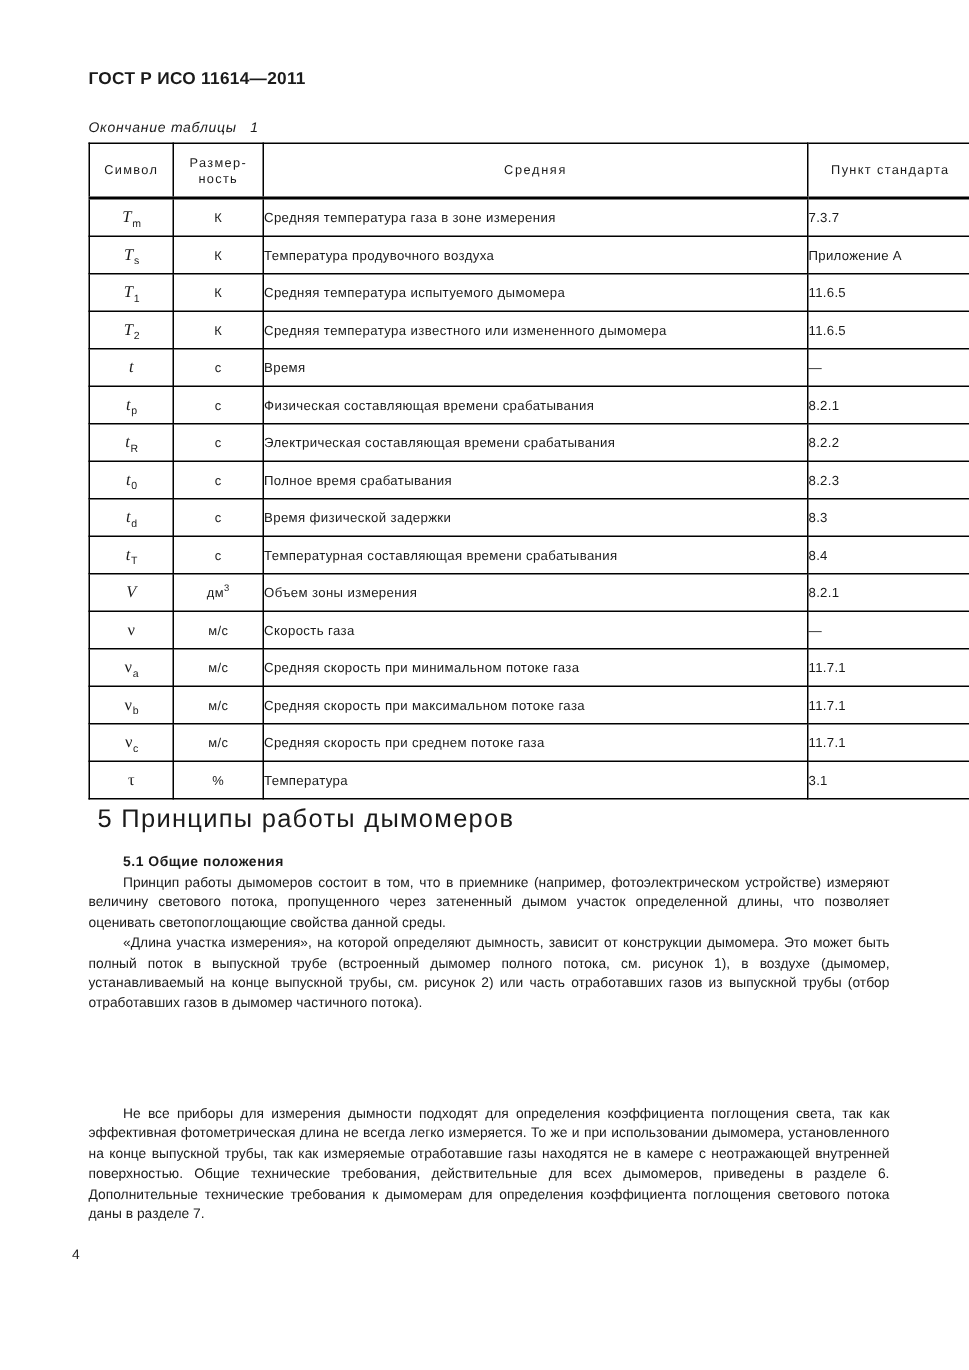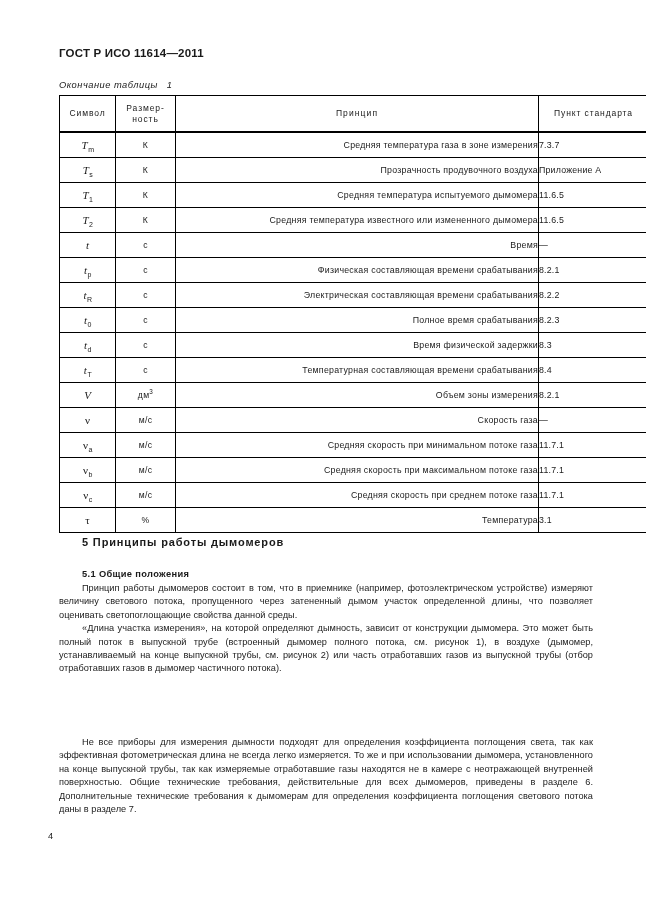--- a/index.html
+++ b/index.html
@@ -112,35 +112,34 @@
   }
   td.dim sup {
     font-size: 6.3px;
     vertical-align: super;
     line-height: 0;
   }
   td.desc {
     padding-left: 9px;
     font-size: 8.8px;
     letter-spacing: 0.25px;
-    text-align: right;
   }
   td.ref {
     padding-left: 9px;
     font-size: 8.8px;
     letter-spacing: 0.2px;
   }
 
   
   .section-title {
     position: absolute;
-    left: 82px;
+    left: 65px;
     top: 536px;
-    font-size: 11px;
-    font-weight: bold;
+    font-size: 17px;
+    font-weight: normal;
     letter-spacing: 0.85px;
   }
   .sub-title-1 {
     position: absolute;
     left: 82px;
     top: 569px;
     font-size: 9.3px;
     font-weight: bold;
     letter-spacing: 0.35px;
   }
@@ -197,35 +196,35 @@
           <col class="c-desc">
           <col class="c-ref">
       </colgroup>
       <thead>
         <tr>
           <th>Символ</th>
           <th>
             <span>Размер-</span><br>
             <span>ность</span>
           </th>
-          <th class="desc-h">Принцип</th>
+          <th class="desc-h">Средняя</th>
           <th>Пункт стандарта</th>
         </tr>
       </thead>
       <tbody id="tbody">
           <tr>
             <td class="sym"><span class="up">T</span><sub>m</sub></td>
             <td class="dim"><span>К</span></td>
             <td class="desc">Средняя температура газа в зоне измерения</td>
             <td class="ref">7.3.7</td>
           </tr>
           <tr>
             <td class="sym"><span class="up">T</span><sub>s</sub></td>
             <td class="dim"><span>К</span></td>
-            <td class="desc">Прозрачность продувочного воздуха</td>
+            <td class="desc">Температура продувочного воздуха</td>
             <td class="ref">Приложение А</td>
           </tr>
           <tr>
             <td class="sym"><span class="up">T</span><sub>1</sub></td>
             <td class="dim"><span>К</span></td>
             <td class="desc">Средняя температура испытуемого  дымомера</td>
             <td class="ref">11.6.5</td>
           </tr>
           <tr>
             <td class="sym"><span class="up">T</span><sub>2</sub></td>

